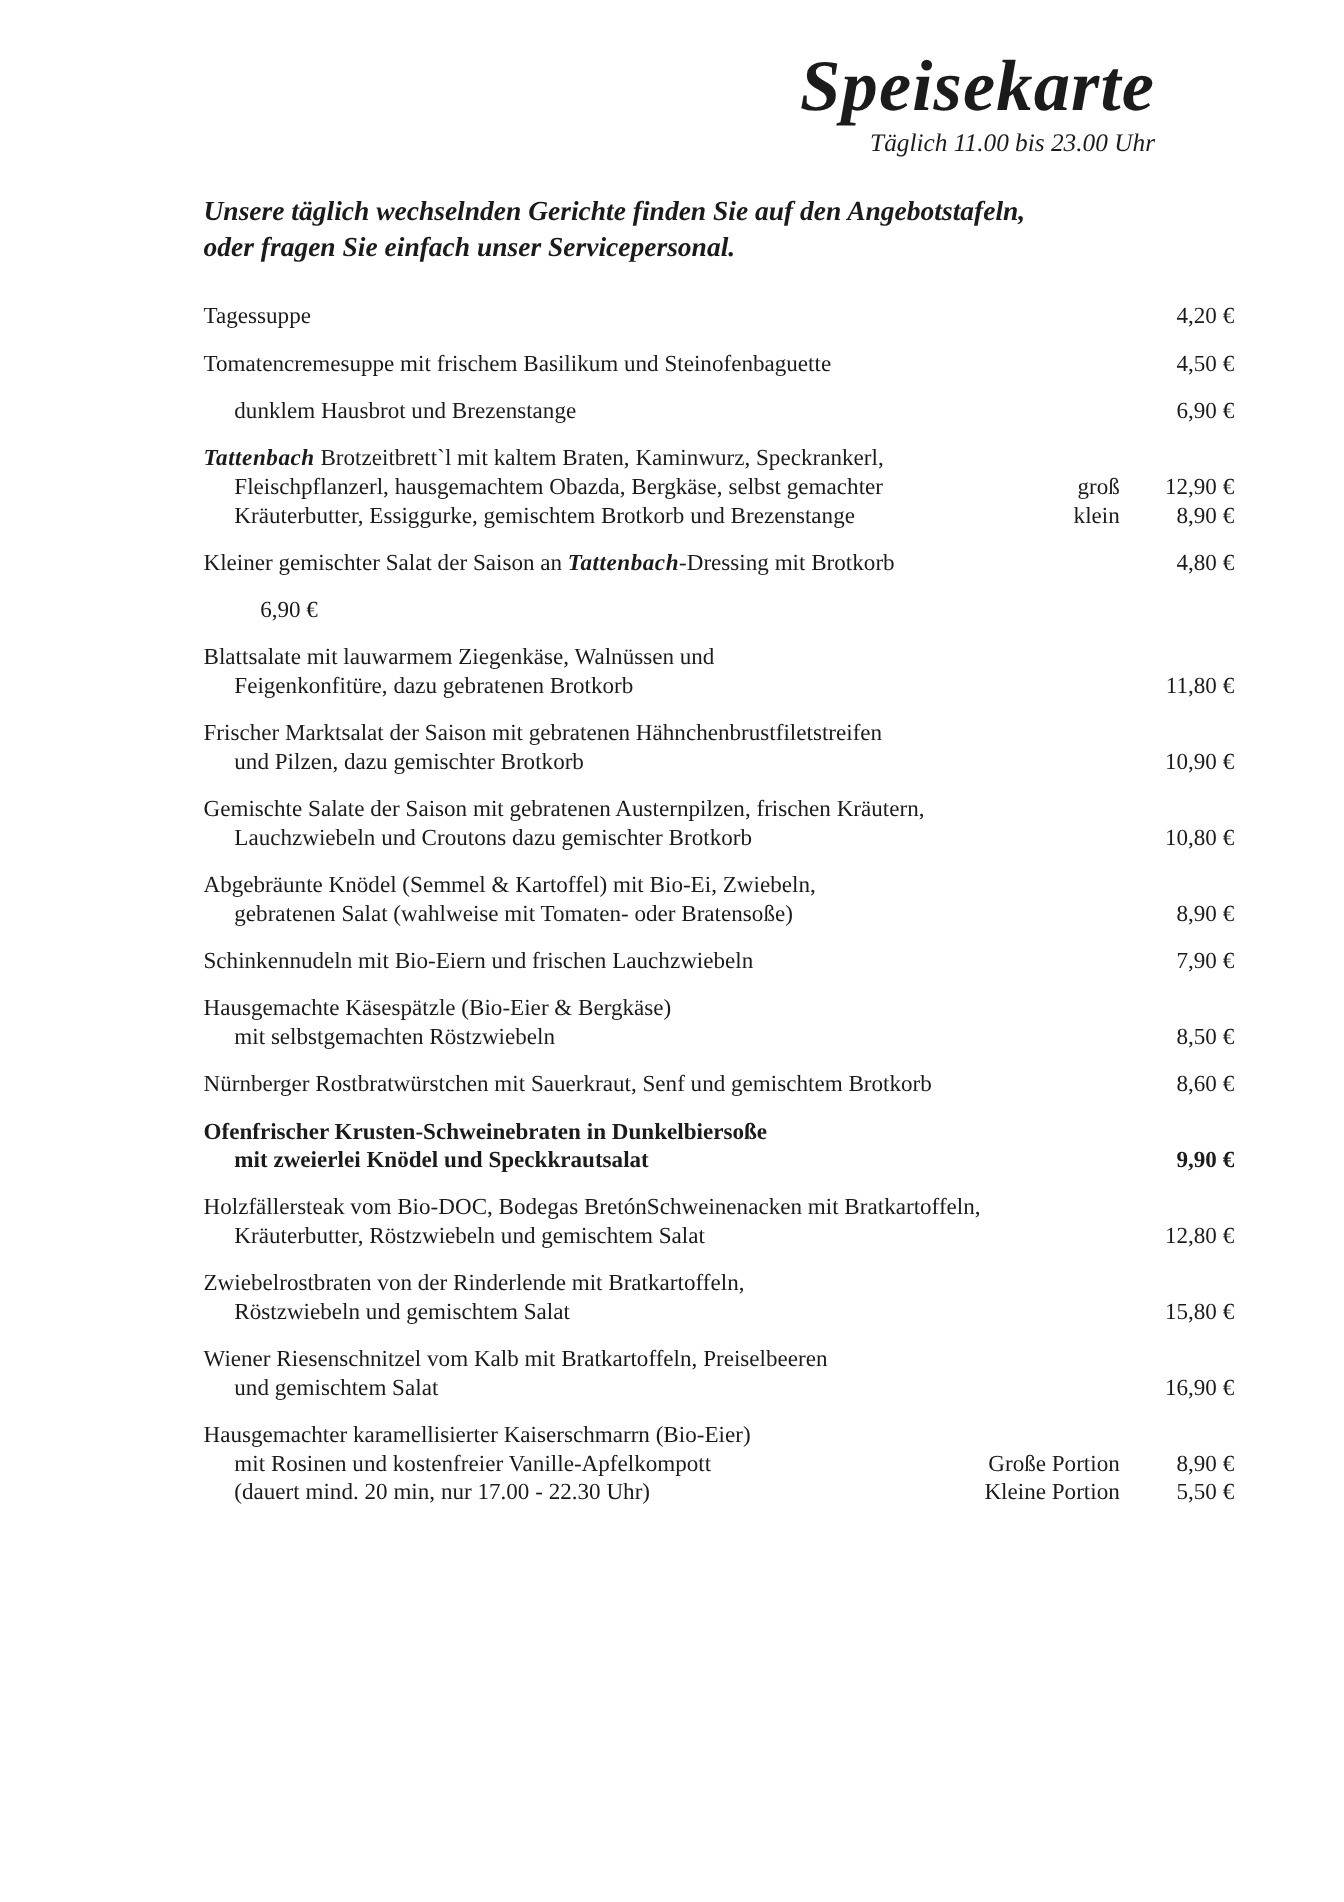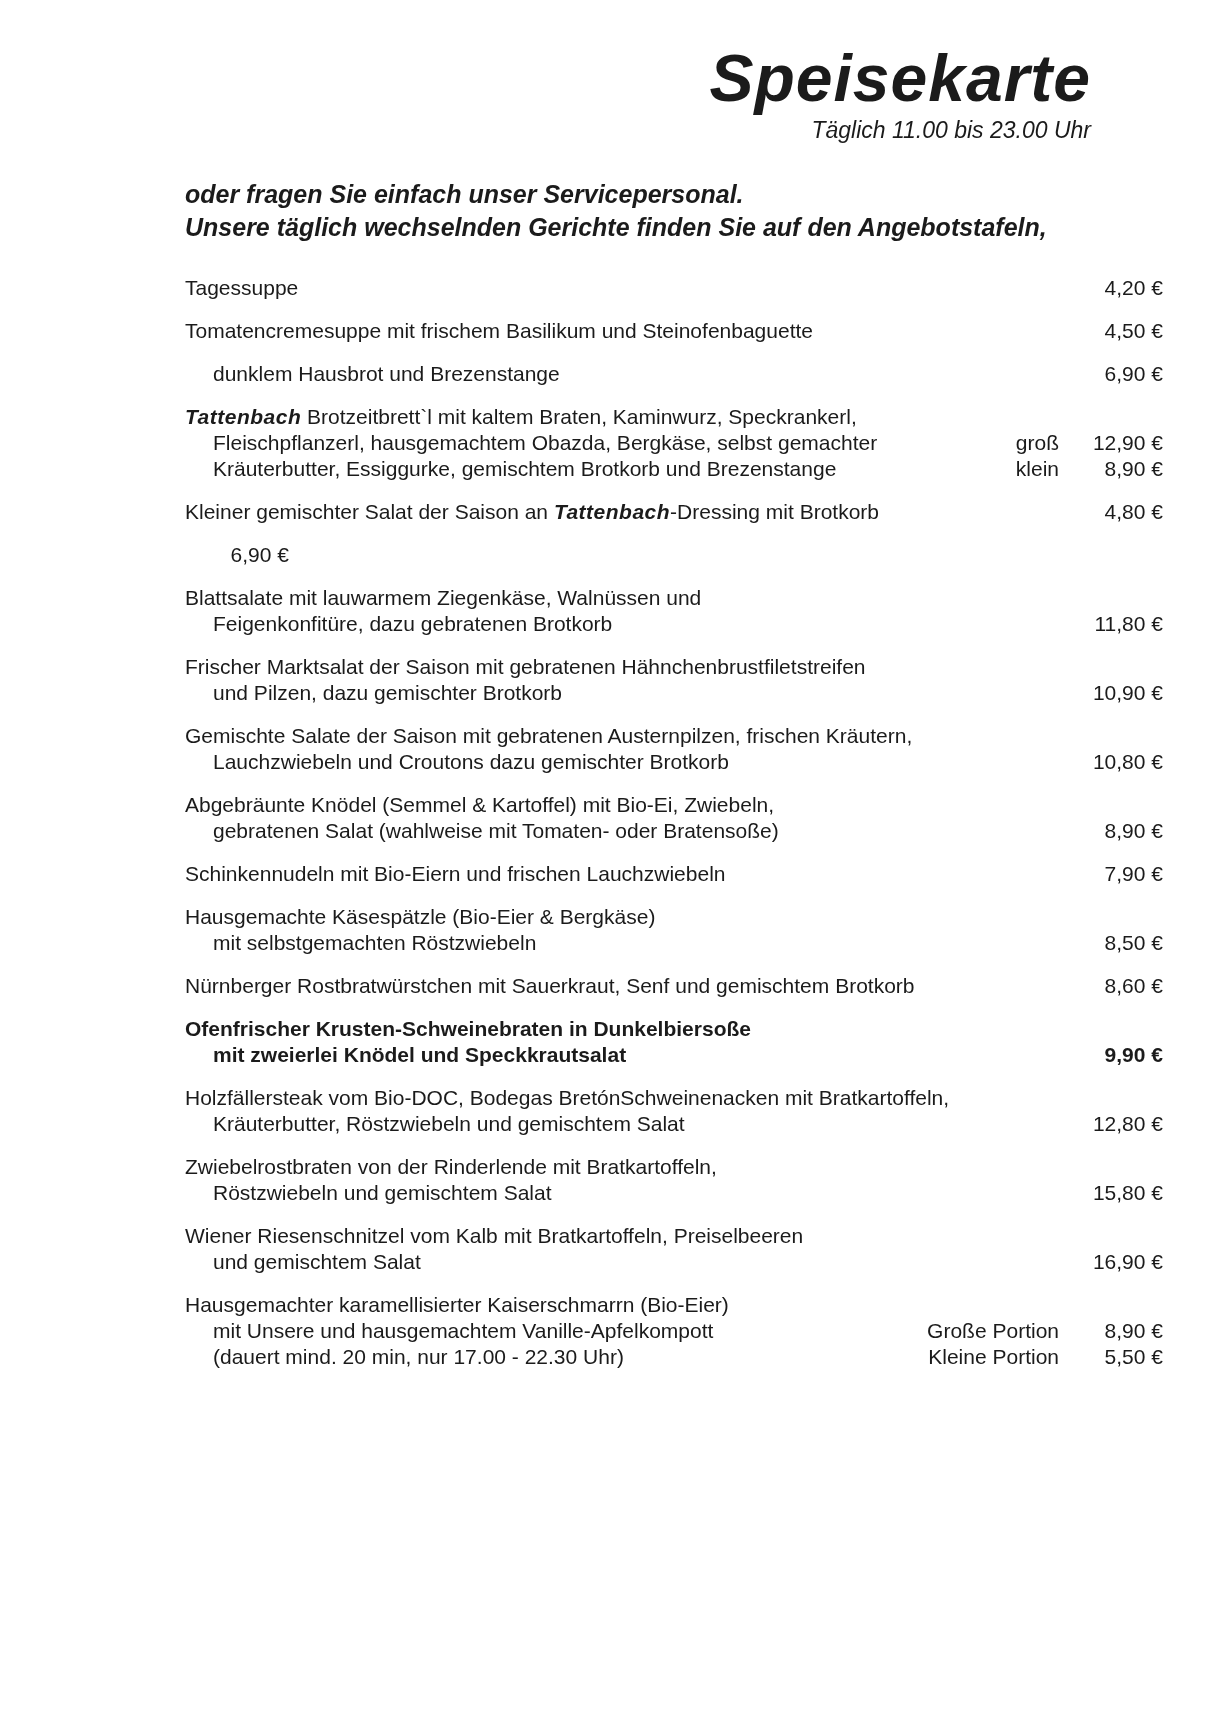--- a/index.html
+++ b/index.html
@@ -3,22 +3,22 @@
 <meta charset="utf-8">
 <style>
   * { box-sizing: border-box; }
   html, body { margin: 0; padding: 0; background: #ffffff; }
 
   .page {
     width: 1222px;
     height: 1375px;
     background: #ffffff;
     color: #1b1b1b;
-    font-family: Liberation Sans, sans-serif;
-    padding: 44px 59px 0 185px;
+    font-family: Liberation Serif, serif;
+    padding: 44px 100px 0 185px;
     position: relative;
     overflow: hidden;
   }
 
   
   .header { text-align: right; padding-right: 72px; }
   .title {
     font-size: 66px;
     font-style: italic;
     font-weight: bold;
@@ -71,22 +71,22 @@
 <body>
 
 <div class="page">
 
   <div class="header">
     <div class="title">Speisekarte</div>
     <div class="subtitle">Täglich 11.00 bis 23.00 Uhr</div>
   </div>
 
   <div class="intro">
+    <div>Unsere täglich wechselnden Gerichte finden Sie auf den Angebotstafeln,</div>
     <div>oder fragen Sie einfach unser Servicepersonal.</div>
-    <div>Unsere täglich wechselnden Gerichte finden Sie auf den Angebotstafeln,</div>
   </div>
 
   <div class="menu" id="menu">
       <div class="item">
         <div class="line">
           <span class="line-text"><span>Tagessuppe</span></span>
           <span class="line-price">4,20 €</span>
         </div>
       </div>
       <div class="item">
@@ -218,21 +218,21 @@
         <div class="line indent">
           <span class="line-text"><span>und gemischtem Salat</span></span>
           <span class="line-price">16,90 €</span>
         </div>
       </div>
       <div class="item">
         <div class="line">
           <span class="line-text"><span>Hausgemachter karamellisierter Kaiserschmarrn (Bio-Eier)</span></span>
         </div>
         <div class="line indent">
-          <span class="line-text"><span>mit Unsere und hausgemachtem Vanille-Apfelkompott</span></span>
+          <span class="line-text"><span>mit Rosinen und kostenfreier Vanille-Apfelkompott</span></span>
           <span class="line-size">Große Portion</span>
           <span class="line-price">8,90 €</span>
         </div>
         <div class="line indent">
           <span class="line-text"><span>(dauert mind. 20 min, nur 17.00 - 22.30 Uhr)</span></span>
           <span class="line-size">Kleine Portion</span>
           <span class="line-price">5,50 €</span>
         </div>
       </div>
       <div class="item">

